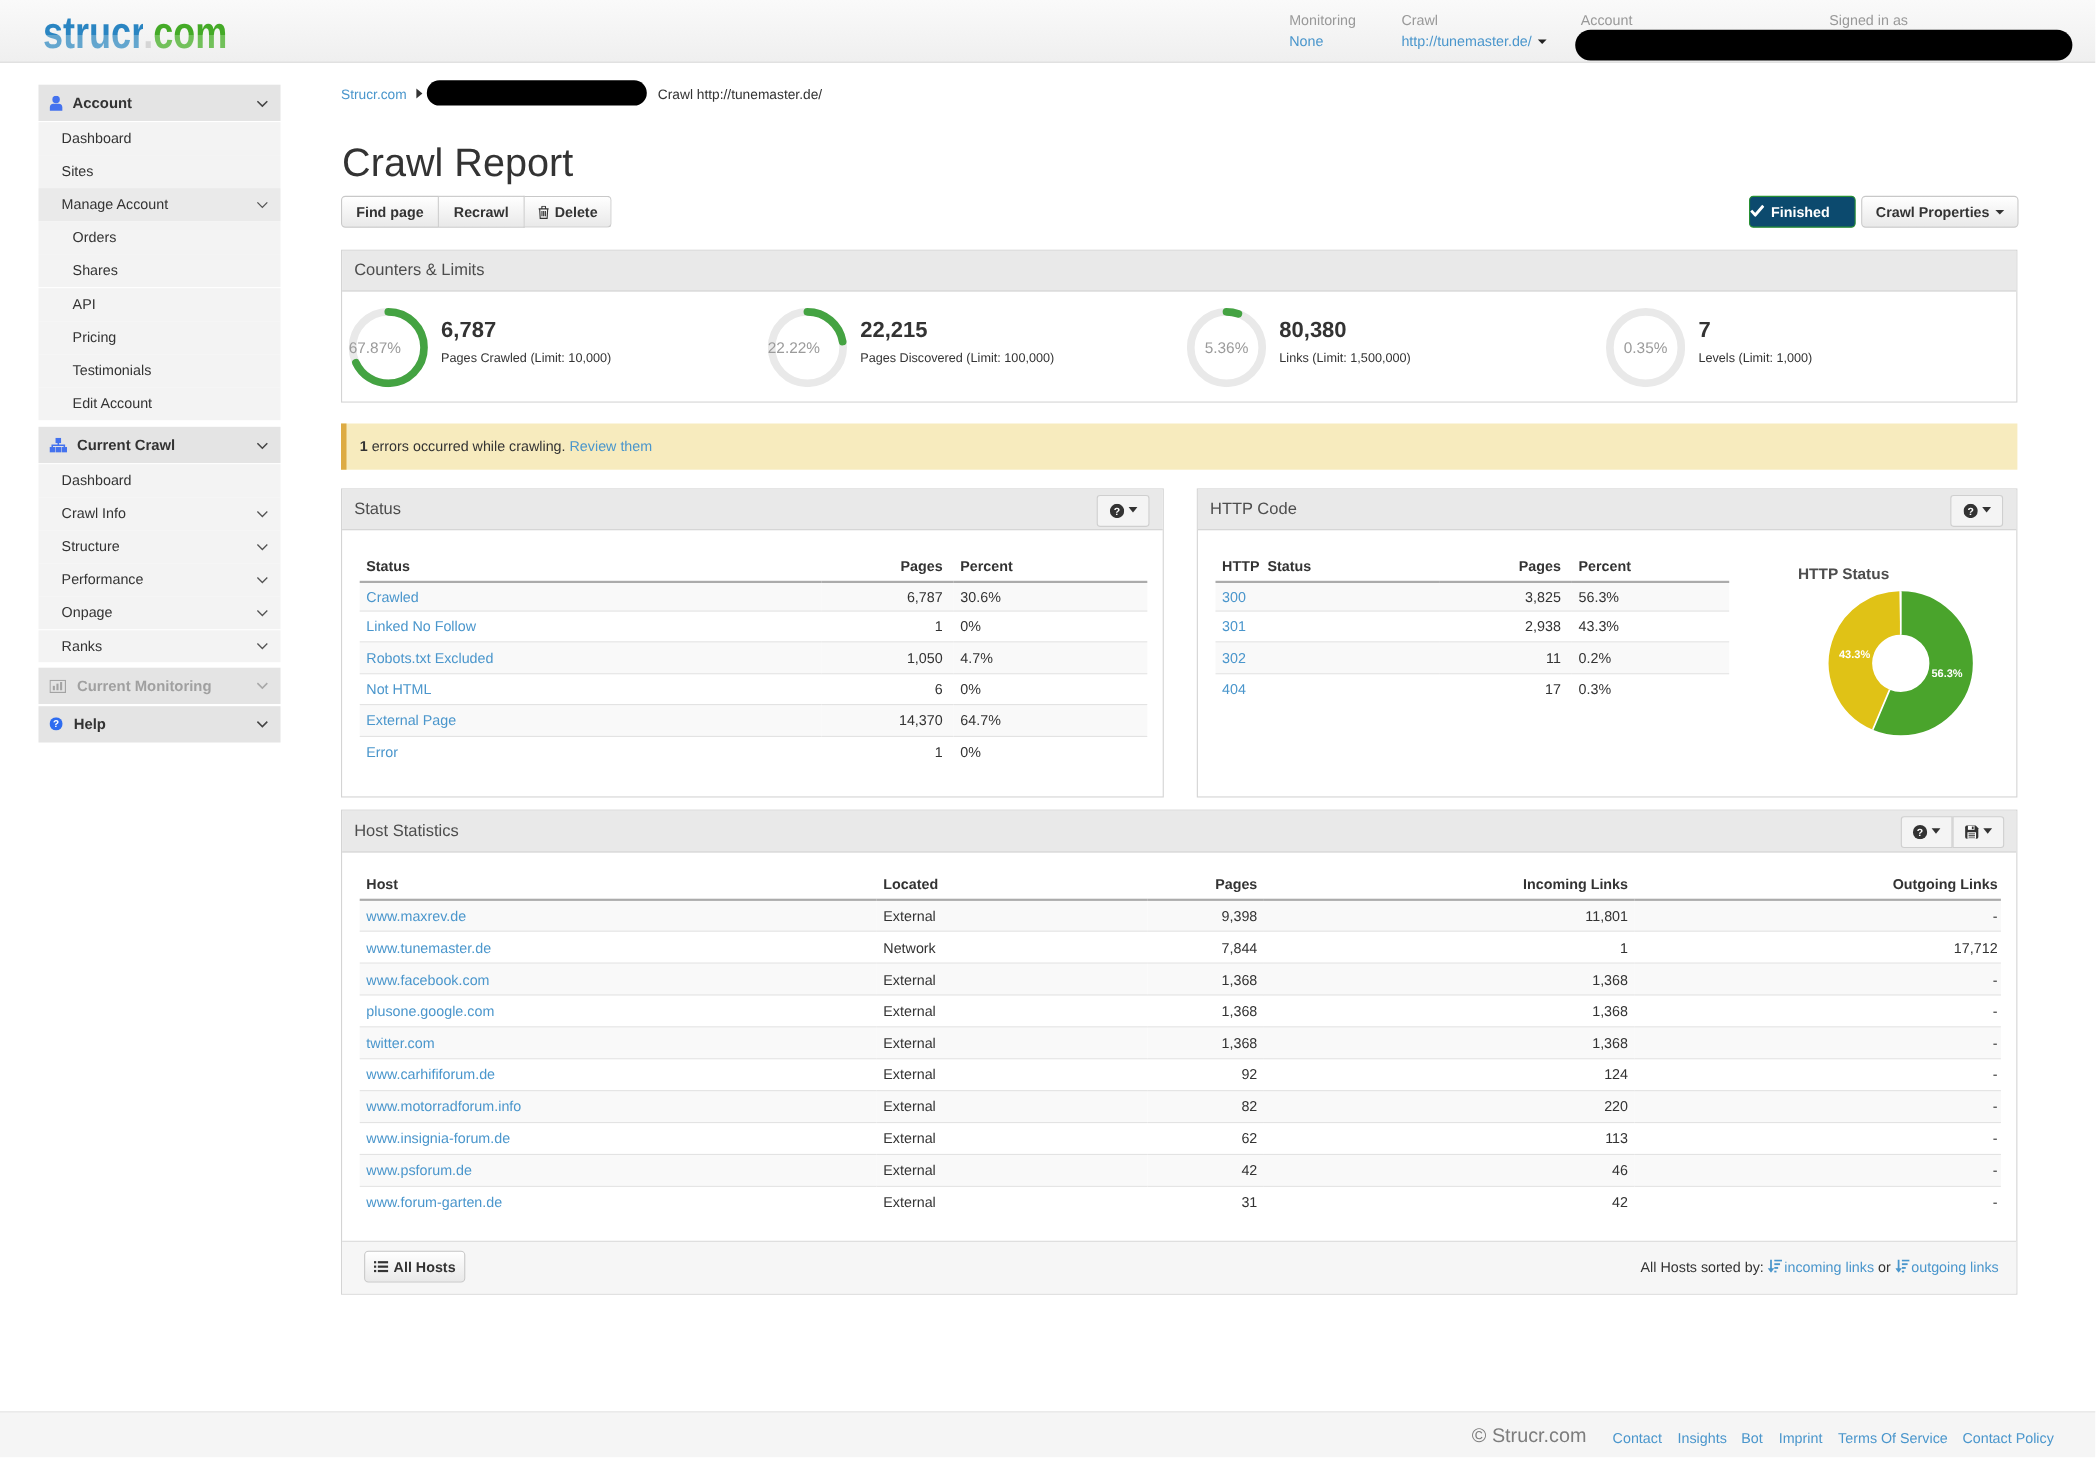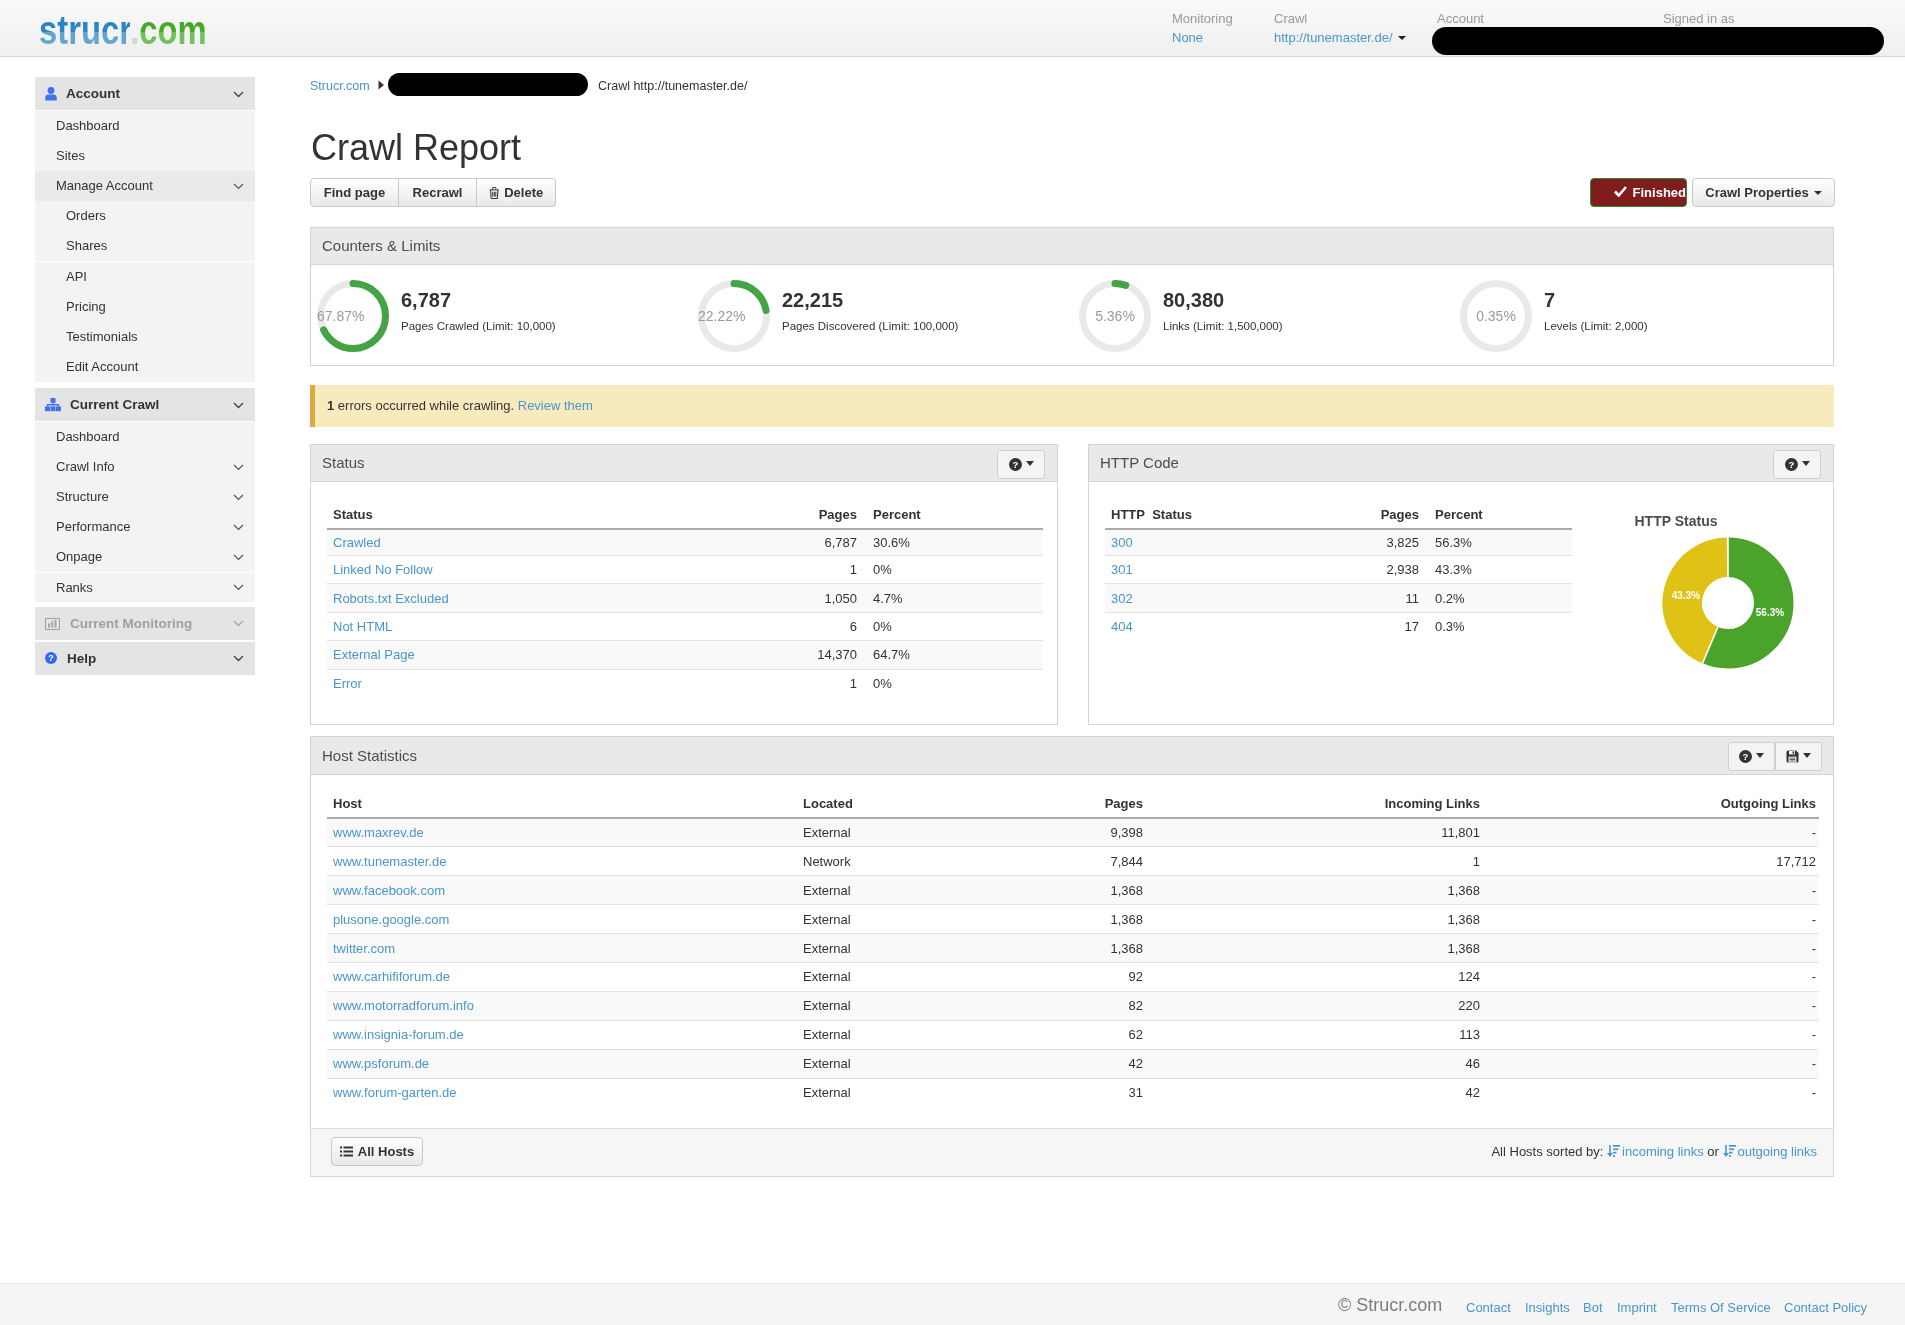--- a/index.html
+++ b/index.html
@@ -118,21 +118,21 @@
     <path d="M0.5 0.5 L6 5 L0.5 9.5 Z" fill="#333"></path>
   </svg>
 <div class="abs" style="left:388px;top:73px;width:200px;height:23px;background:#000;border-radius:12px"></div>
 <div class="abs" style="left:598px;top:79px;font-size:12.5px;color:#333">Crawl http://tunemaster.de/</div>
 <h1 class="abs" style="left:311px;top:127px;font-size:36px;font-weight:normal;color:#333">Crawl Report</h1>
 
 <div class="abs" style="left:310px;top:178px;width:1524px;height:29px">
  <span class="btn" style="border-radius:4px 0 0 4px;width:89px;text-align:center">Find page</span><span class="btn" style="border-radius:0;border-left:none;width:78px;text-align:center">Recrawl</span><span class="btn" style="border-radius:0 4px 4px 0;border-left:none;width:79px;text-align:center"><svg width="10.5" height="12" viewBox="0 0 10.5 12" style="margin-right:5px;vertical-align:-1.5px">
         <path d="M0.7 2.9 H9.8 M3.6 2.5 V1 Q3.6 0.5 4.1 0.5 H6.4 Q6.9 0.5 6.9 1 V2.5 M1.6 2.9 L2.1 11.5 H8.4 L8.9 2.9 M3.7 4.8 V9.6 M5.25 4.8 V9.6 M6.8 4.8 V9.6" stroke="#333" stroke-width="1" fill="none"></path>
       </svg>Delete</span>
- <span class="abs" style="left:1280px;top:0;width:97px;height:29px;background:#7f1d1d;border:1px solid #279033;border-radius:4px;color:#fff;font-weight:bold;font-size:13px;text-align:right;line-height:27px"><svg width="13" height="11" viewBox="0 0 13 11" style="margin-right:6px">
+ <span class="abs" style="left:1280px;top:0;width:97px;height:29px;background:#0c4a6e;border:1px solid #279033;border-radius:4px;color:#fff;font-weight:bold;font-size:13px;text-align:left;line-height:27px"><svg width="13" height="11" viewBox="0 0 13 11" style="margin-right:6px">
         <path d="M1 5.5 L4.7 9.5 L12 1" stroke="#fff" stroke-width="2.6" fill="none"></path>
       </svg>Finished</span>
  <span class="btn abs" style="left:1382px;top:0;width:143px;text-align:center">Crawl Properties<span class="caret"></span></span>
 </div>
 
 <div class="panel" style="left:310px;top:227px;width:1524px;height:139px">
  <div class="phead">Counters &amp; Limits</div>
  <div class="abs" style="left:6px;top:52px;width:72px;height:72px">
   <svg width="72" height="72" viewBox="0 0 72 72" style="transform:rotate(-90deg)">
         <circle cx="36" cy="36" r="32.5" stroke="#e9e9e9" stroke-width="7" fill="none"></circle>
@@ -160,21 +160,21 @@
  </div>
  <div class="abs" style="left:852px;top:61px;font-size:20px;font-weight:bold;color:#333">80,380</div>
  <div class="abs" style="left:852px;top:91.5px;font-size:11.5px;color:#333">Links (Limit: 1,500,000)</div>
  <div class="abs" style="left:1149px;top:52px;width:72px;height:72px">
   <svg width="72" height="72" viewBox="0 0 72 72">
         <circle cx="36" cy="36" r="32.5" stroke="#e9e9e9" stroke-width="7" fill="none"></circle>
       </svg>
   <div class="abs" style="left:0;top:28px;width:72px;text-align:center;font-size:14px;color:#9b9b9b">0.35%</div>
  </div>
  <div class="abs" style="left:1233px;top:61px;font-size:20px;font-weight:bold;color:#333">7</div>
- <div class="abs" style="left:1233px;top:91.5px;font-size:11.5px;color:#333">Levels (Limit: 2,000)</div>
+ <div class="abs" style="left:1233px;top:91.5px;font-size:11.5px;color:#333">Levels (Limit: 1,000)</div>
 </div>
 
 <div class="abs" style="left:310px;top:385px;width:1524px;height:42px;background:#f7ebbe;border-left:5px solid #ddab43;font-size:13px;color:#333;line-height:42px;padding-left:12px"><b>1</b>&nbsp;errors occurred while crawling. <a>Review them</a></div>
 
 <div class="panel" style="left:310px;top:444px;width:748px;height:281px">
  <div class="phead">Status</div>
  <div class="hbtn" style="right:12px;top:5px;width:48px">
   <svg width="13" height="13" viewBox="0 0 13 13">
         <circle cx="6.5" cy="6.5" r="6.5" fill="#333"></circle>
         <text x="6.5" y="9.8" font-size="9.5" font-weight="bold" fill="#fff" text-anchor="middle" font-family="Liberation Sans">?</text>

